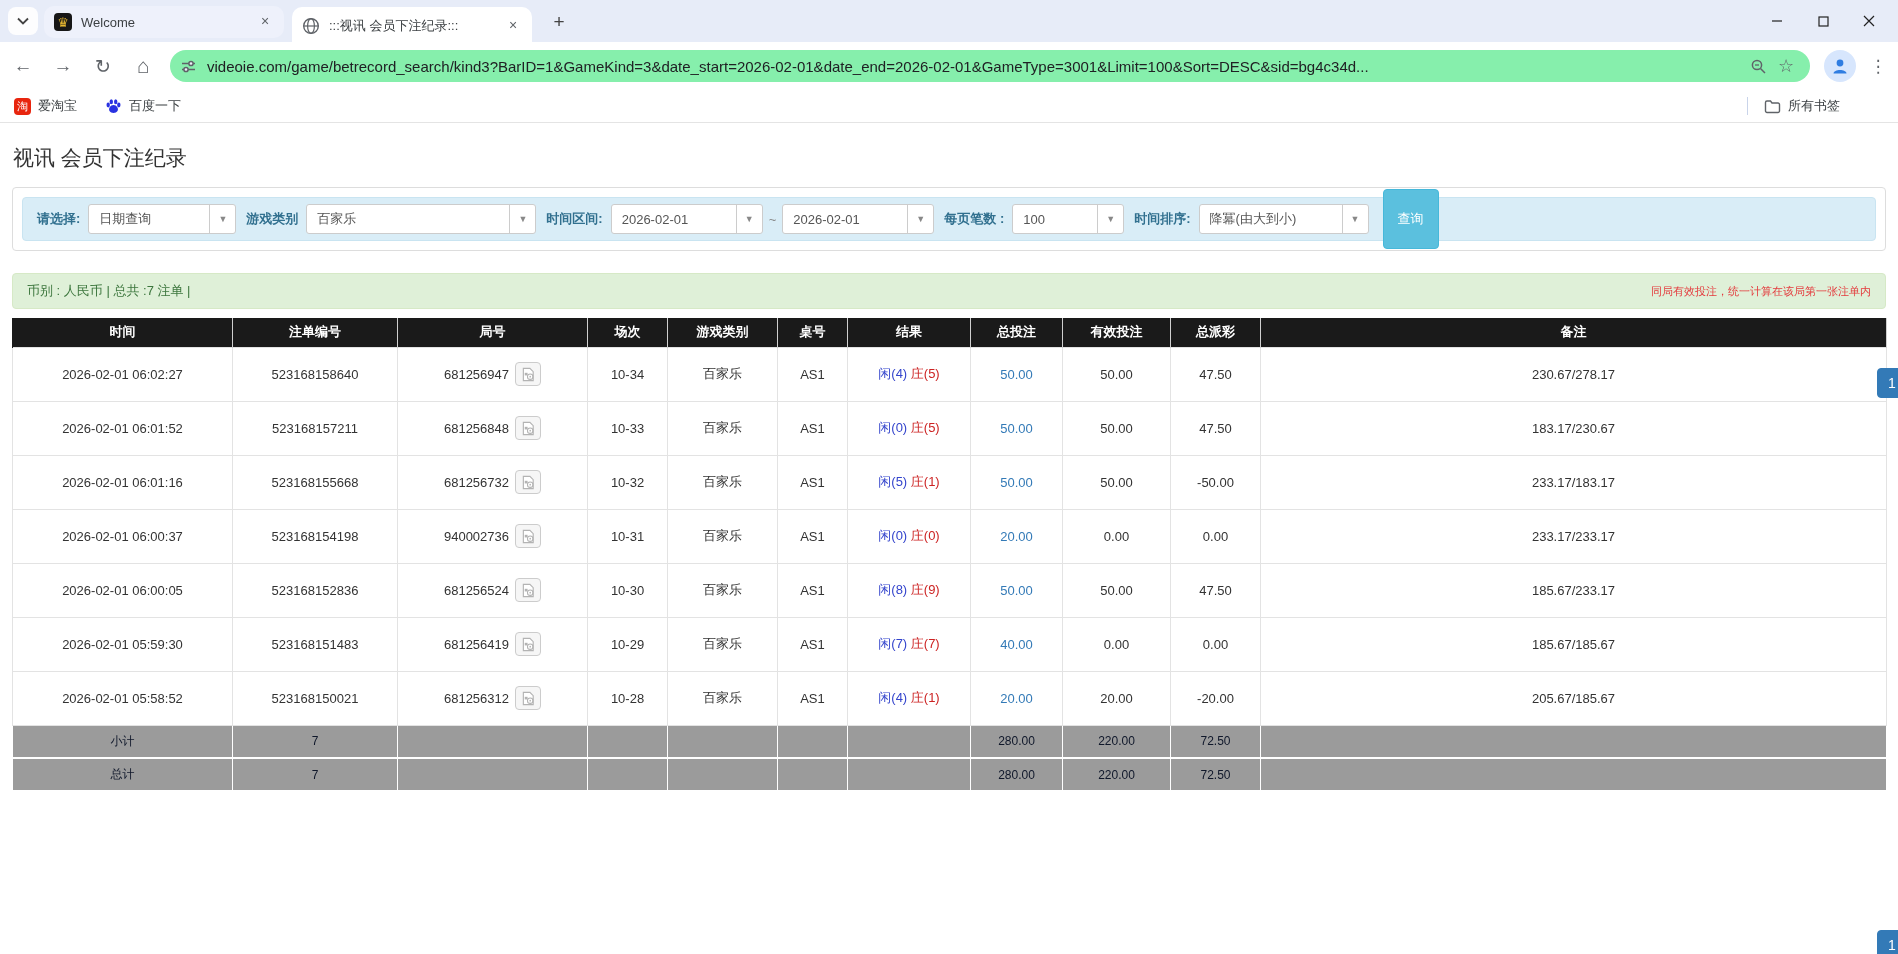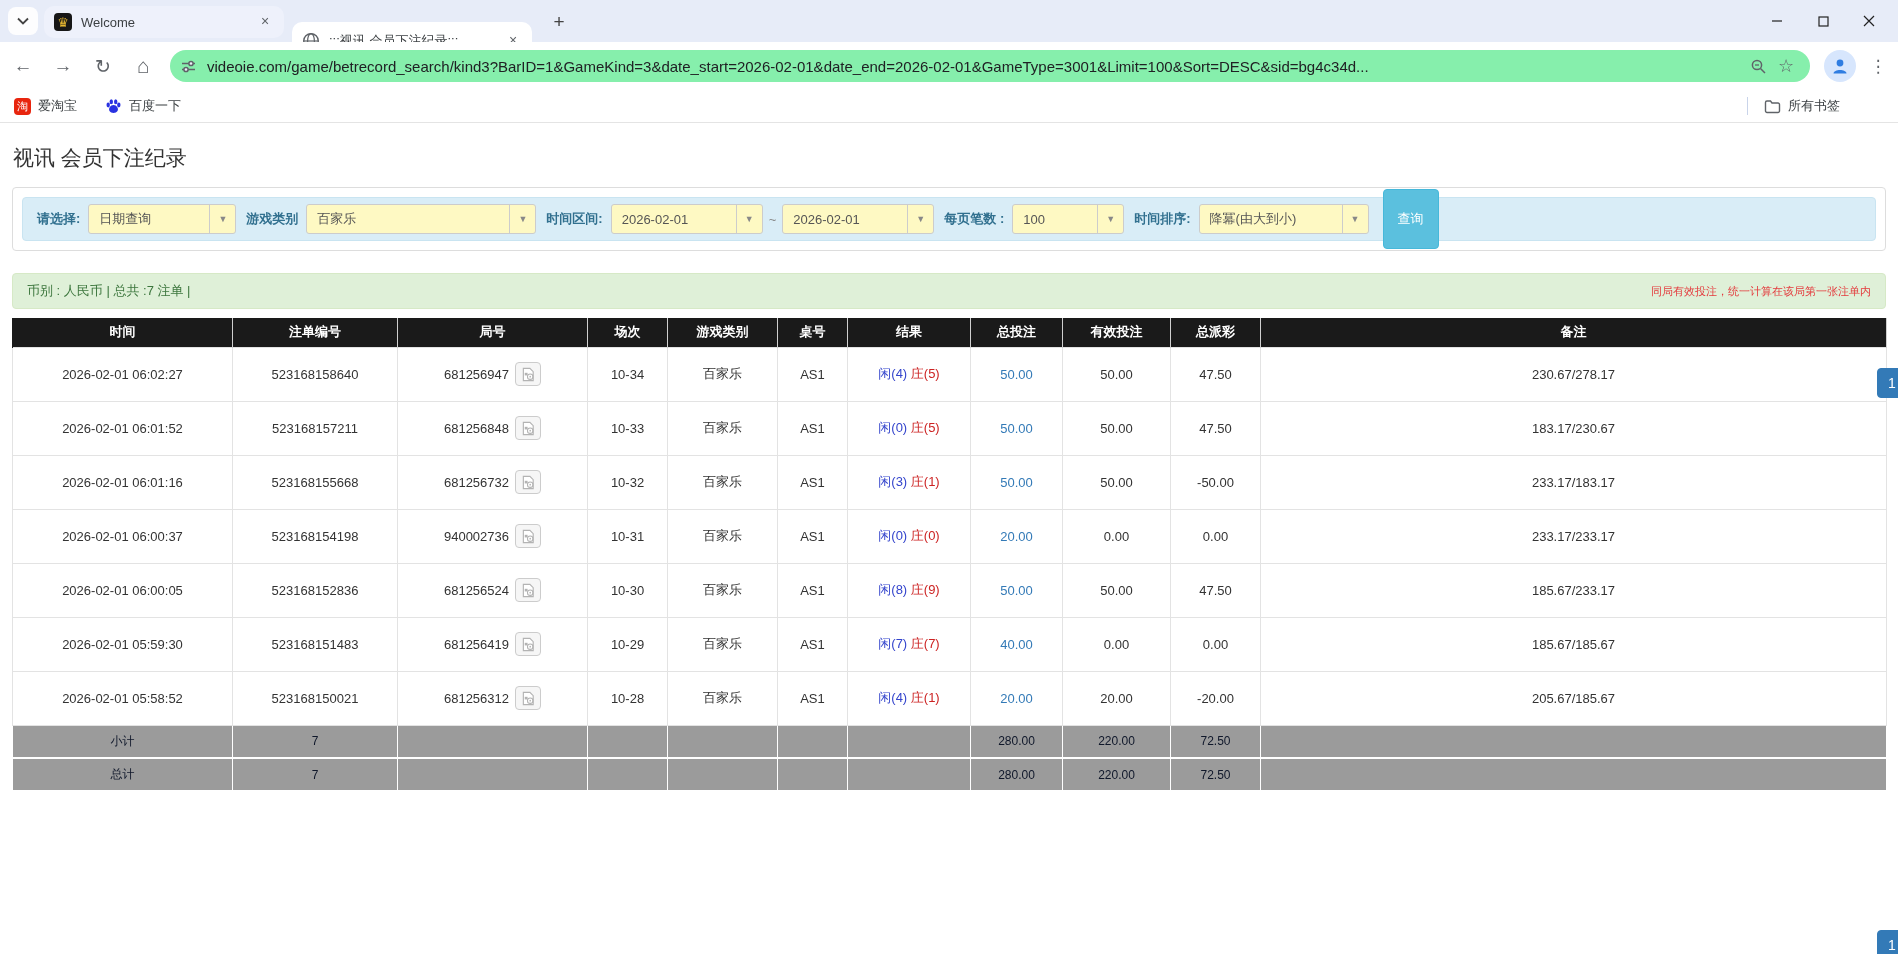--- a/index.html
+++ b/index.html
@@ -3,21 +3,21 @@
 <meta charset="utf-8">
 <style>
   * { margin:0; padding:0; box-sizing:border-box; }
   html,body { width:1898px; height:954px; overflow:hidden;
     font-family:"Liberation Sans","DejaVu Sans",sans-serif; background:#fff; }
 
   
   .tabstrip { position:relative; height:42px; background:#e7ecf8; }
   .tab-search { position:absolute; left:8px; top:7px; width:30px; height:28px;
     background:#fdfdfe; border-radius:8px; display:flex; align-items:center; justify-content:center; }
-  .tab { position:absolute; top:22px; height:37px; display:flex; align-items:center;
+  .tab { position:absolute; top:7px; height:37px; display:flex; align-items:center;
     padding:0 10px; border-radius:10px 10px 0 0; width:240px; }
   .tab.inactive { left:44px; background:#eef1fb; border-radius:10px; height:32px; top:6px; }
   .tab.active { left:292px; background:#ffffff; }
   .tab .fav { width:18px; height:18px; margin-right:9px; flex:0 0 auto; }
   .tab .t-title { font-size:13px; color:#3c4043; white-space:nowrap; overflow:hidden; flex:1; }
   .tab .t-close { width:18px; height:18px; line-height:17px; text-align:center; border-radius:50%;
     color:#5f6368; font-size:14px; margin-left:8px; flex:0 0 auto; }
   .fav-welcome { background:#171717; border-radius:4px; color:#e8b931; font-size:13px;
     display:flex; align-items:center; justify-content:center; }
   .newtab-btn { position:absolute; left:546px; top:9px; width:26px; height:26px; font-size:19px;
@@ -48,21 +48,21 @@
   .bm-all { display:flex; align-items:center; width:106px; overflow:hidden; }
 
   
   .page { position:relative; background:#fff; height:832px; }
   .page-title { font-size:21px; color:#333; font-weight:400; padding:21px 0 0 13px; }
 
   .filter-panel { margin:15px 12px 0 12px; border:1px solid #ddd; border-radius:4px; padding:9px; }
   .filter-bar { background:#d9edf7; border:1px solid #c9e4f1; border-radius:4px; height:44px;
     display:flex; align-items:center; padding:0 8px; }
   .f-label { font-size:13px; font-weight:bold; color:#31708f; margin:0 8px 0 10px; white-space:nowrap; }
-  .f-select { background:#fef9c3; border:1px solid #ccc; border-radius:3px; height:30px;
+  .f-select { background:#ffffff; border:1px solid #ccc; border-radius:3px; height:30px;
     display:flex; align-items:center; }
   .f-select .f-val { font-size:13px; color:#555; padding:0 10px; flex:1; white-space:nowrap; }
   .f-select .f-caret { width:26px; height:100%; border-left:1px solid #ccc; display:flex;
     align-items:center; justify-content:center; color:#888; font-size:9px; }
   .f-tilde { color:#888; font-size:13px; margin:0 6px; }
   .btn-search { background:#5bc0de; color:#fff; border:1px solid #46b8da; border-radius:4px;
     font-size:13px; padding:20px 14px; margin-left:14px; }
 
   .summary-bar { margin:22px 12px 0 12px; background:#dff0d8; border:1px solid #d6e9c6; border-radius:4px;
     height:36px; display:flex; align-items:center; padding:0 14px; }
@@ -349,21 +349,21 @@
                   <circle cx="9.8" cy="10.3" r="2.9" fill="none" stroke="#b3b3b3" stroke-width="1.1"></circle>
                   <circle cx="9.8" cy="10.3" r="0.9" fill="#b3b3b3"></circle>
                   <path d="M4 6.2 L7 6.2 L7 9 L4 9 z" fill="#b3b3b3"></path>
                 </svg>
               </span>
             </div>
           </td>
           <td>10-32</td>
           <td>百家乐</td>
           <td>AS1</td>
-          <td><span class="res-player">闲(3)</span> <span class="res-banker">庄(1)</span></td>
+          <td><span class="res-player">闲(5)</span> <span class="res-banker">庄(1)</span></td>
           <td><a class="bet-link" href="#">50.00</a></td>
           <td>50.00</td>
           <td class="neg">-50.00</td>
           <td>233.17/183.17</td>
         </tr>
         <tr>
           <td>2026-02-01 06:00:37</td>
           <td>523168154198</td>
           <td>
             <div class="round-cell">

